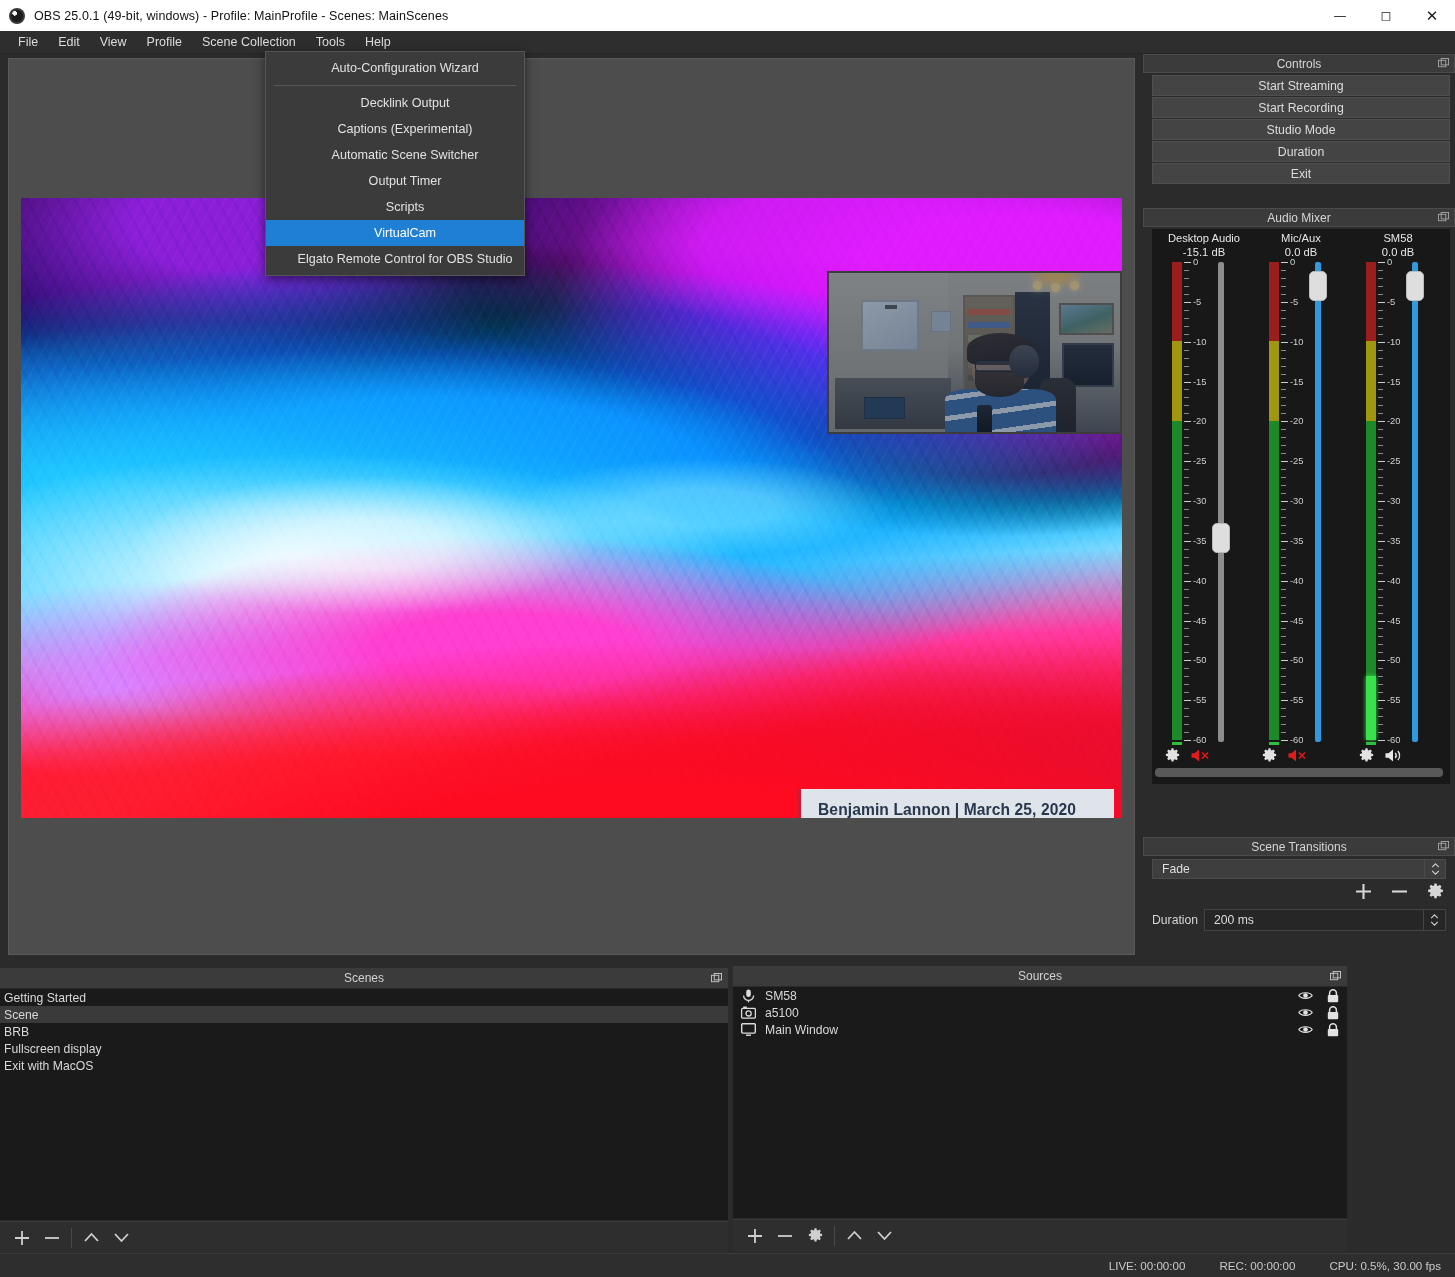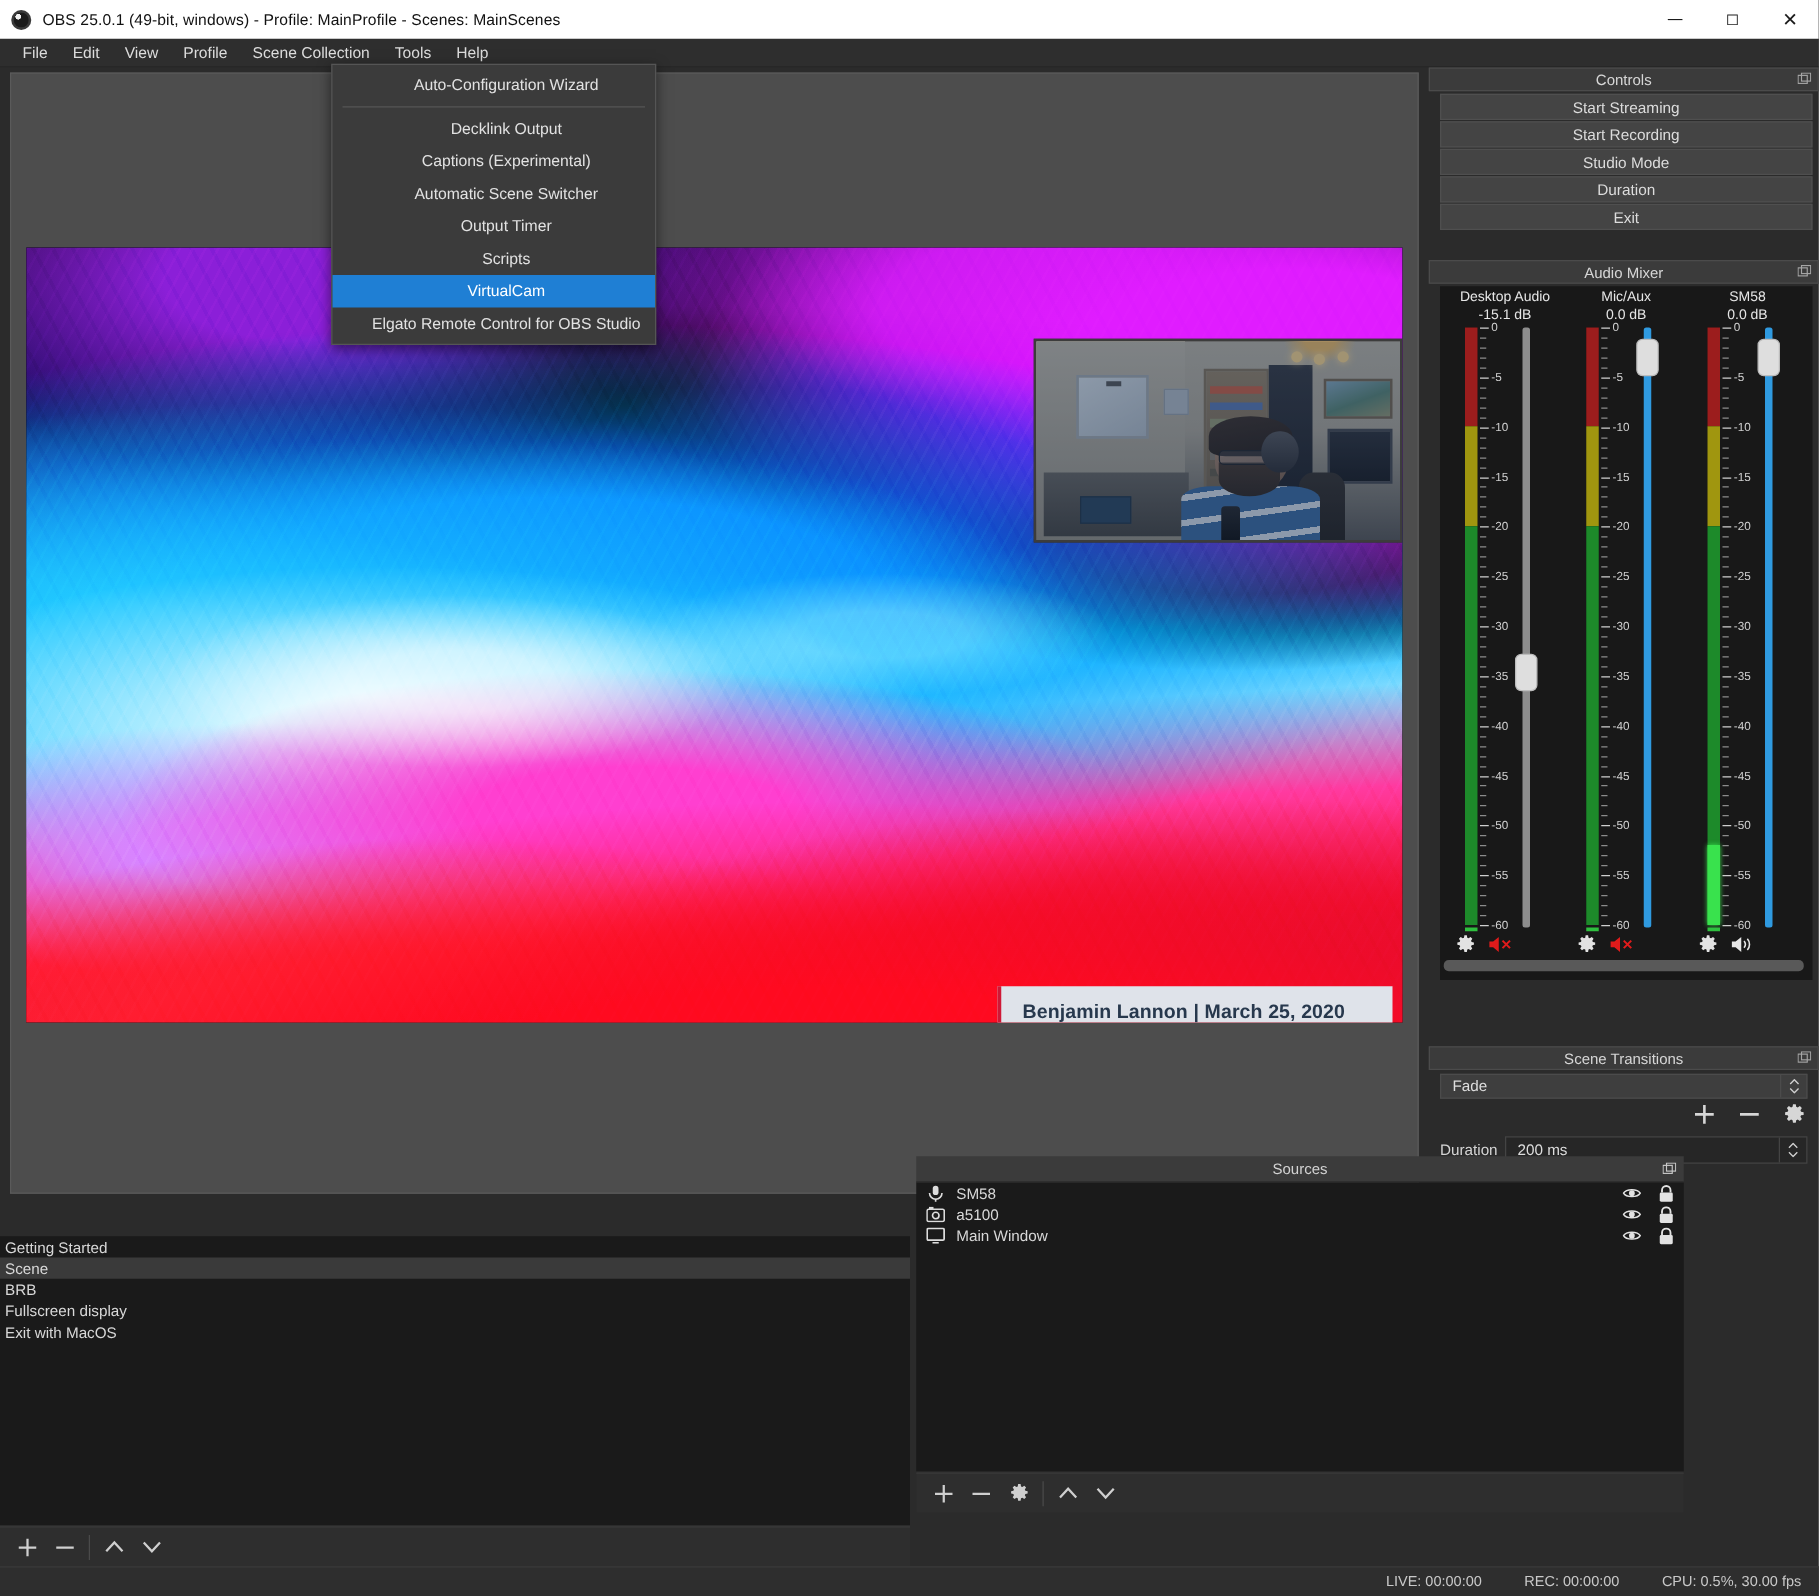--- a/index.html
+++ b/index.html
@@ -224,21 +224,21 @@
   #transicons{position:absolute;right:10px;top:45px;display:flex;align-items:center;gap:17px;}
   #durrow{position:absolute;left:9px;top:72px;width:294px;height:22px;display:flex;align-items:center;}
   #durrow .lbl{font-size:12.2px;color:#d4d4d4;width:52px;}
   #durbox{flex:1;height:22px;background:#262626;border:1px solid #444;display:flex;align-items:center;}
   #durbox .val{padding-left:9px;font-size:12.2px;color:#ddd;}
   #durbox .spin{margin-left:auto;width:22px;height:100%;border-left:1px solid #444;
     display:flex;flex-direction:column;align-items:center;justify-content:center;gap:2px;}
 
   
   #scenesDock{position:absolute;left:0px;top:914px;width:728px;height:285px;}
-  #sourcesDock{position:absolute;left:733px;top:871px;width:614px;height:285px;}
+  #sourcesDock{position:absolute;left:733px;top:912px;width:614px;height:285px;}
   .bdock-title{height:21px;background:#3b3b3b;color:#d2d2d2;font-size:12px;
     display:flex;align-items:center;justify-content:center;position:relative;border-bottom:1px solid #2b2b2b;}
   .bdock-list{position:absolute;top:21px;left:0;right:0;bottom:33px;background:#1a1a1a;}
   .srow{height:17px;display:flex;align-items:center;padding-left:4px;font-size:12.2px;color:#d8d8d8;}
   .srow.sel{background:#3a3a3a;}
   .src-row{height:17px;display:flex;align-items:center;padding-left:7px;font-size:12.2px;color:#d8d8d8;position:relative;}
   .src-ico{width:17px;height:15px;margin-right:8px;display:flex;align-items:center;justify-content:center;}
   .src-right{position:absolute;right:8px;display:flex;gap:14px;align-items:center;}
   .bdock-tools{position:absolute;bottom:0;left:0;right:0;height:32px;background:#2e2e2e;
     border-top:1px solid #3a3a3a;display:flex;align-items:center;padding-left:7px;gap:0px;}
@@ -722,20 +722,27 @@
             <svg class="chev" viewBox="0 0 10 6">
                 <path d="M1 1 L5 5 L9 1" fill="none" stroke="#cfcfcf" stroke-width="1.3"></path>
               </svg>
           </span>
         </span>
       </div>
     </div>
   </div>
 
   <div id="scenesDock">
+    <div class="bdock-title">
+      <span>Scenes</span>
+      <svg class="float-ico" style="position:absolute;right:6px;top:5px;width:11px;height:11px" viewBox="0 0 12 12">
+        <rect x="0.5" y="2.5" width="8" height="7" fill="none" stroke="#c9c9c9"></rect>
+        <rect x="3.5" y="0.5" width="8" height="7" fill="none" stroke="#c9c9c9"></rect>
+      </svg>
+    </div>
     <div class="bdock-list" id="sceneList">
         <div class="srow">
           <span>Getting Started</span>
         </div>
         <div class="srow sel">
           <span>Scene</span>
         </div>
         <div class="srow">
           <span>BRB</span>
         </div>

